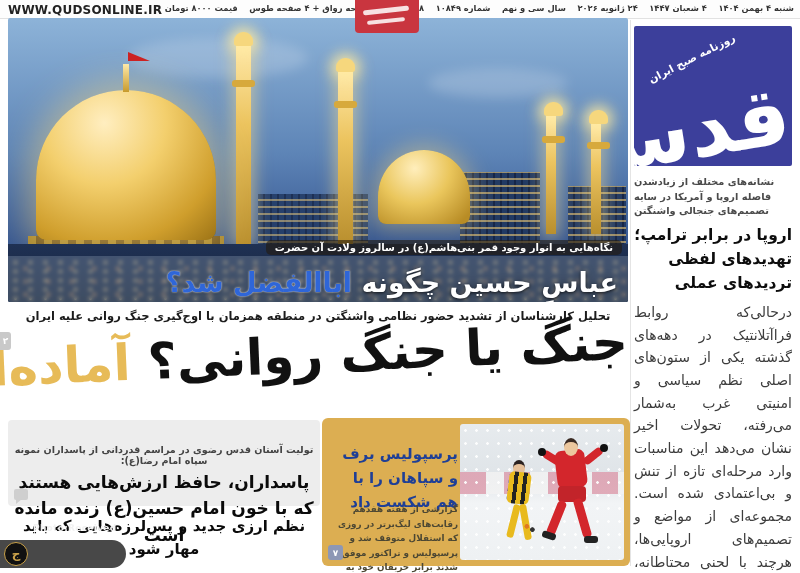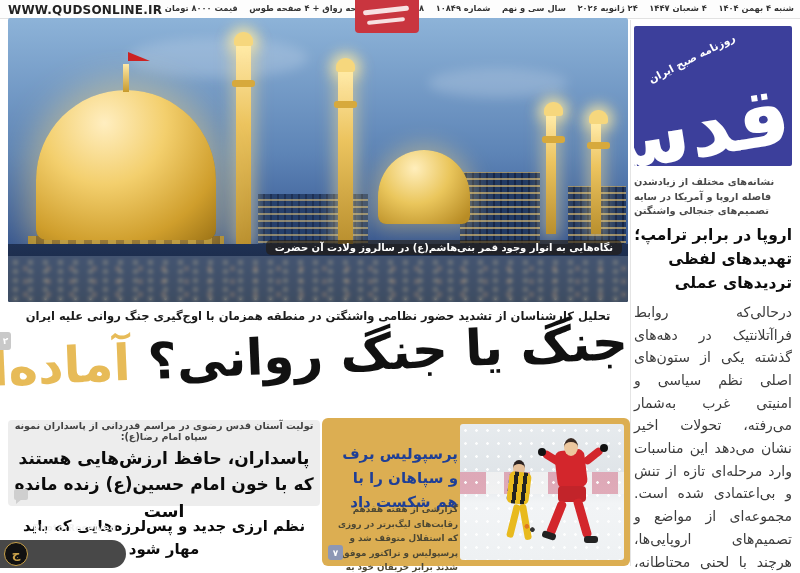--- a/index.html
+++ b/index.html
@@ -72,21 +72,21 @@
   .masthead .tagline{position:absolute;left:10px;top:26px;color:#fff;font-size:10.5px;font-weight:bold;
         transform:rotate(-27deg);direction:rtl;white-space:nowrap;}
   .rc-kicker{margin-top:9px;font-size:9.8px;font-weight:bold;color:#4a4a4a;text-align:left;direction:rtl;line-height:1.5;}
   .rc-headline{margin-top:4px;font-size:15.5px;font-weight:900;color:#0d0d0d;text-align:right;direction:rtl;line-height:1.55;}
   .rc-body{margin-top:6px;font-size:14px;color:#3c3c3c;text-align:justify;direction:rtl;line-height:1.62;}
   .pagechip{width:15px;height:15px;background:#bdbdbd;color:#fff;font-size:9px;font-weight:bold;border-radius:3px;
         display:flex;align-items:center;justify-content:center;margin-top:4px;}
   .rc-div{border-top:1px solid #ddd;margin-top:8px;}
   
   .story1{position:absolute;left:8px;top:420px;width:312px;height:86px;background:#ededed;border-radius:4px;}
-  .s-kicker{padding-top:0;font-size:9.6px;font-weight:bold;color:#444;text-align:center;direction:rtl;}
+  .s-kicker{padding-top:24px;font-size:9.6px;font-weight:bold;color:#444;text-align:center;direction:rtl;}
   .s-headline{margin-top:3px;font-size:17px;font-weight:900;color:#0b0b0b;text-align:center;direction:rtl;line-height:1.55;}
   .quoteicon{position:absolute;left:6px;bottom:6px;width:14px;height:11px;background:#cfcfcf;border-radius:2px;}
   .quoteicon:after{content:"";position:absolute;left:2px;bottom:-4px;border-top:5px solid #cfcfcf;border-right:6px solid transparent;}
   .story2{position:absolute;left:8px;top:512px;width:312px;}
   .story2 .s-headline{font-size:15px;}
   .watermark{position:absolute;left:0px;top:540px;height:28px;display:flex;align-items:center;gap:5px;
         background:rgba(20,20,20,.78);border-radius:0 14px 14px 0;padding:0 10px 0 4px;z-index:5;}
   .wm-logo{width:22px;height:22px;border-radius:50%;background:#111;border:1px solid #caa24a;color:#caa24a;
         font-size:12px;font-weight:bold;display:flex;align-items:center;justify-content:center;}
   .wm-text{display:flex;flex-direction:column;line-height:1.15;gap:41px;}
@@ -158,20 +158,24 @@
     <div class="minaret m4"></div>
     <div class="dome2"></div>
     <div class="drum"></div>
     <div class="bigdome">
       <div class="flag"></div>
     </div>
     <div class="courtyard"></div>
     <div class="crowd"></div>
     <div class="blurstrip"></div>
     <div class="photo-kicker">نگاه‌هایی به انوار وجود قمر بنی‌هاشم(ع) در سالروز ولادت آن حضرت</div>
+    <div class="photo-headline">
+      <span class="w">عباسِ حسین چگونه</span>
+      <span class="b">اباالفضل شد؟</span>
+    </div>
   </div>
 
   <div class="lead">
     <div class="lead-kicker">تحلیل کارشناسان از تشدید حضور نظامی واشنگتن در منطقه همزمان با اوج‌گیری جنگ روانی علیه ایران</div>
     <div class="lead-headline">
       <span class="black">جنگ یا جنگ روانی؟</span>
       <span class="gold">آماده‌ایم</span>
     </div>
   </div>
 

